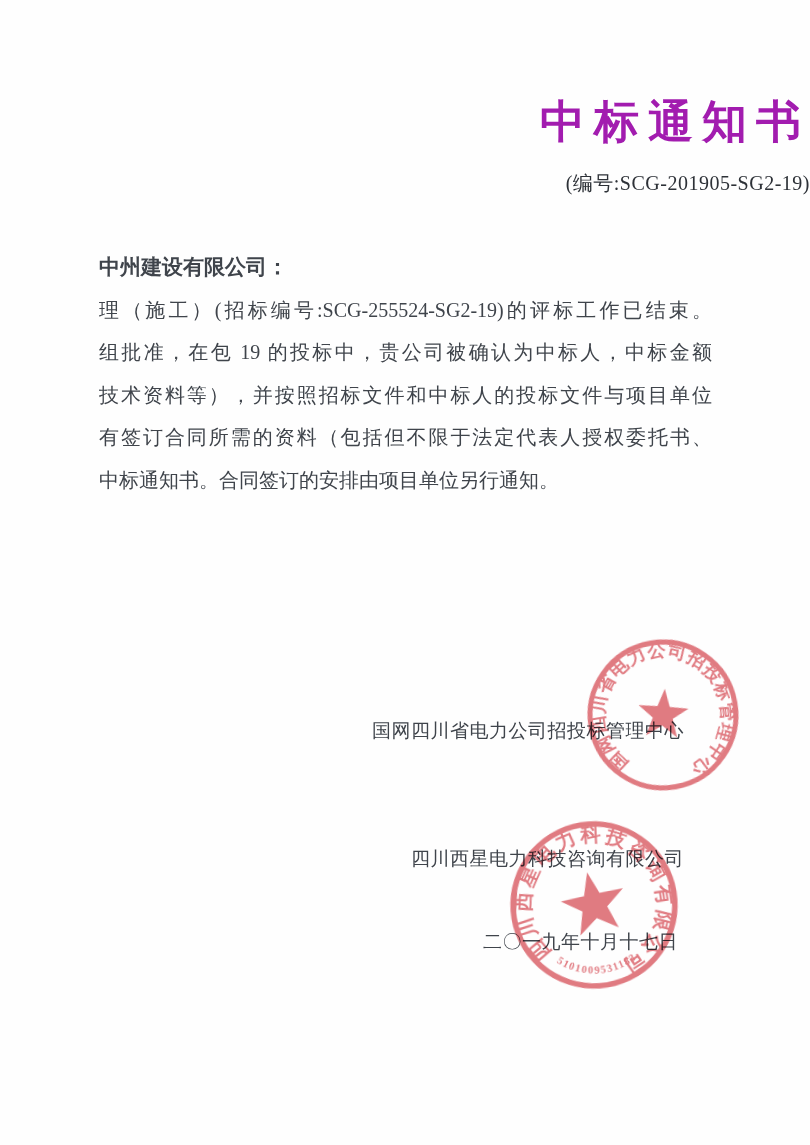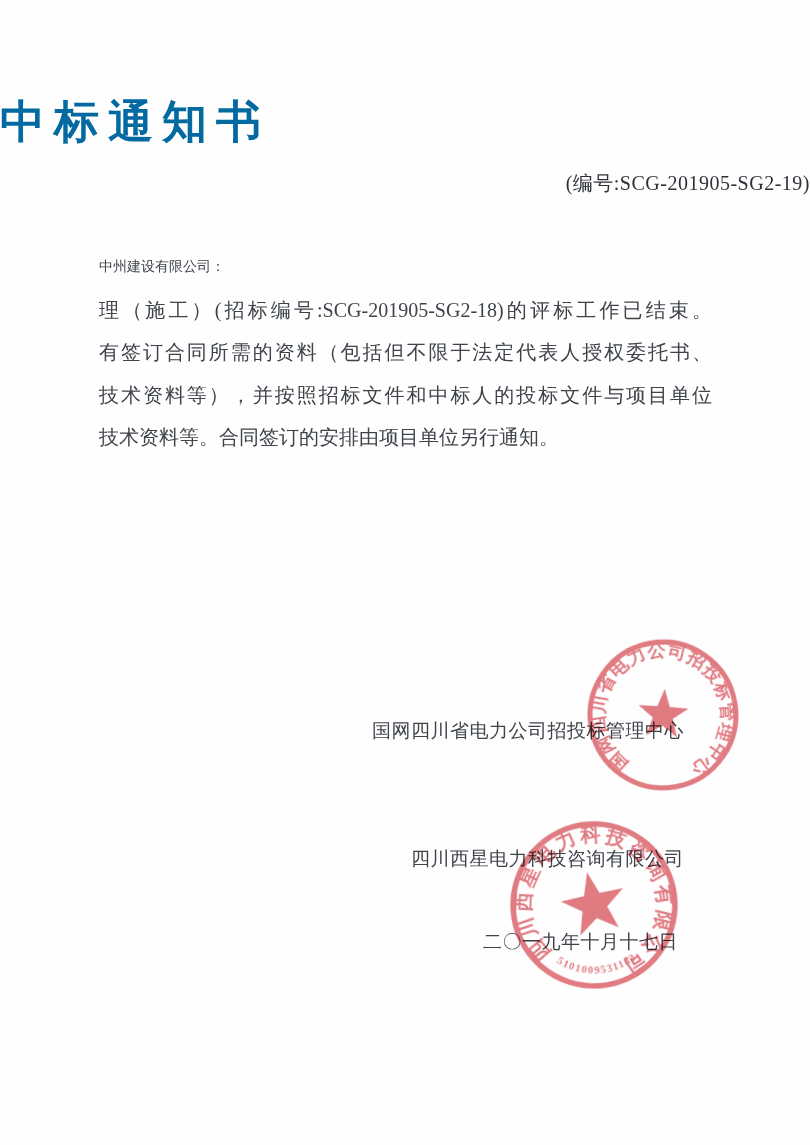--- a/index.html
+++ b/index.html
@@ -7,33 +7,33 @@
   body {
     font-family: "Liberation Serif", "DejaVu Serif", serif;
     width: 810px; height: 1145px; position: relative; overflow: hidden;
   }
   .page {
     position: absolute; left: 0; top: 0; width: 810px; height: 1145px;
     background: #fefefe;
   }
   .doc-title {
     position: absolute; top: 92px; left: 0; width: 810px;
-    text-align: left; font-size: 45px; font-weight: 700;
-    letter-spacing: 9px; color: #0369a1;
+    text-align: right; font-size: 45px; font-weight: 700;
+    letter-spacing: 9px; color: #a21caf;
   }
   .doc-number {
     position: absolute; top: 170px; left: 0; width: 810px;
     text-align: right; font-size: 20px; color: #2d3137;
     letter-spacing: 0.5px;
   }
   .text-block {
     position: absolute; top: 246px; left: 99px; width: 613px;
     font-size: 20px; line-height: 42.6px; color: #3f444b;
   }
-  .recipient { font-weight: 400; font-size: 14px; text-align: left; }
+  .recipient { font-weight: 700; font-size: 21px; text-align: left; }
   .line { text-align: justify; text-align-last: justify; }
   .line.first { text-indent: 2.1em; }
   .line.last { text-align-last: left; }
   .sig-line {
     position: absolute; left: 100px; width: 612px; text-align: right;
     font-size: 19px; color: #3f444b; letter-spacing: 0.5px;
   }
   .sig-primary   { top: 718px; padding-right: 28px; }
   .sig-secondary { top: 846px; padding-right: 28px; }
   .doc-date      { top: 929px; padding-right: 34px; }
@@ -51,24 +51,25 @@
 </head>
 <body>
 
 <div class="page">
 
   <div class="doc-title">中标通知书</div>
   <div class="doc-number">(编号:SCG-201905-SG2-19)</div>
 
   <div class="text-block">
     <div class="recipient">中州建设有限公司：</div>
-    <div class="line">理（施工）(招标编号:SCG-201905-SG2-18)的评标工作已结束。</div>
+    <div class="line">理（施工）(招标编号:SCG-255524-SG2-19)的评标工作已结束。</div>
+    <div class="line">组批准，在包 19 的投标中，贵公司被确认为中标人，中标金额</div>
+    <div class="line">技术资料等），并按照招标文件和中标人的投标文件与项目单位</div>
     <div class="line">有签订合同所需的资料（包括但不限于法定代表人授权委托书、</div>
-    <div class="line">技术资料等），并按照招标文件和中标人的投标文件与项目单位</div>
-    <div class="line last">技术资料等。合同签订的安排由项目单位另行通知。</div>
+    <div class="line last">中标通知书。合同签订的安排由项目单位另行通知。</div>
   </div>
 
   <div class="sig-line sig-primary">国网四川省电力公司招投标管理中心</div>
   <div class="sig-line sig-secondary">四川西星电力科技咨询有限公司</div>
   <div class="sig-line doc-date">二〇一九年十月十七日</div>
 
   <div class="seal seal-primary">
     <svg viewBox="0 0 160 160">
       <defs>
         <path id="ring1" d="M 39 121 A 58 58 0 1 1 95 136" fill="none"></path>

